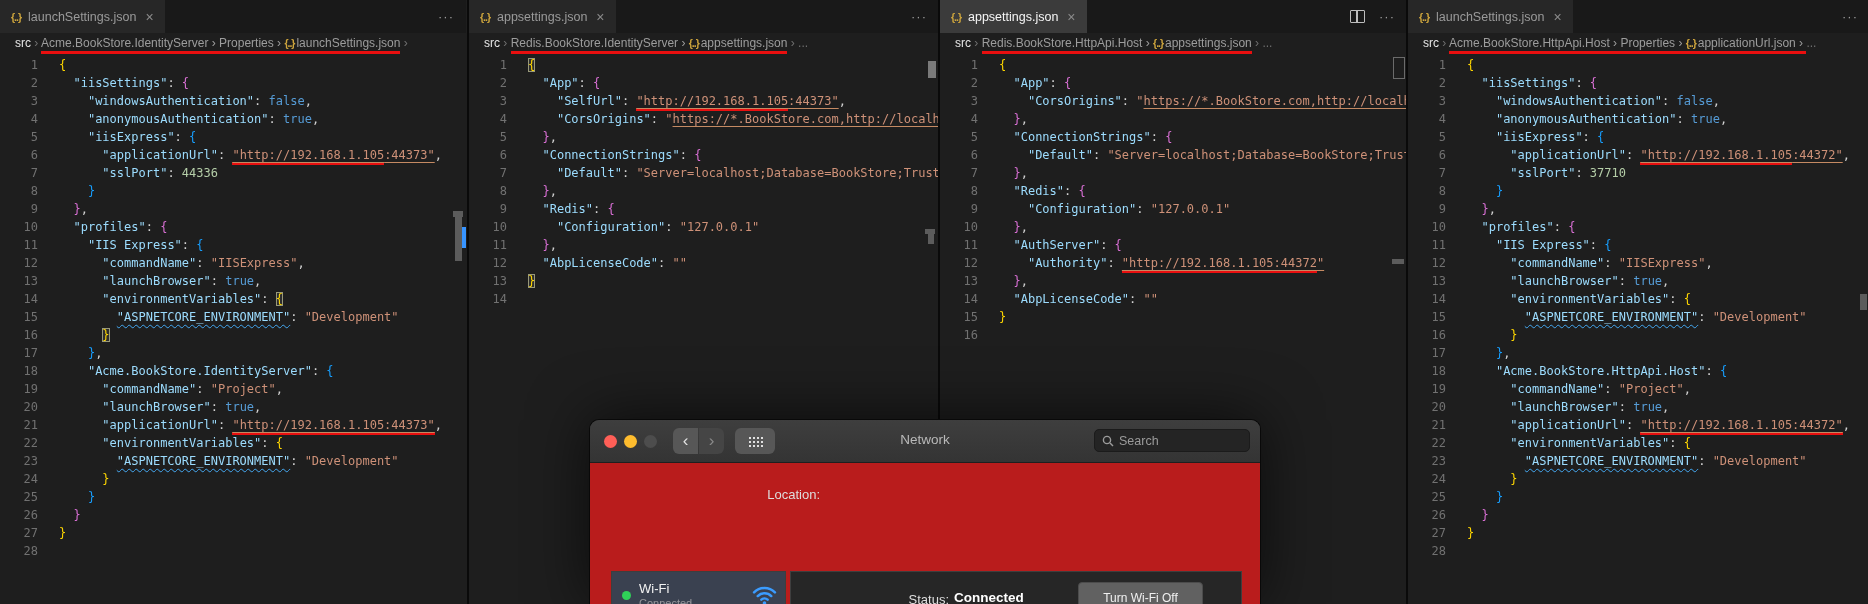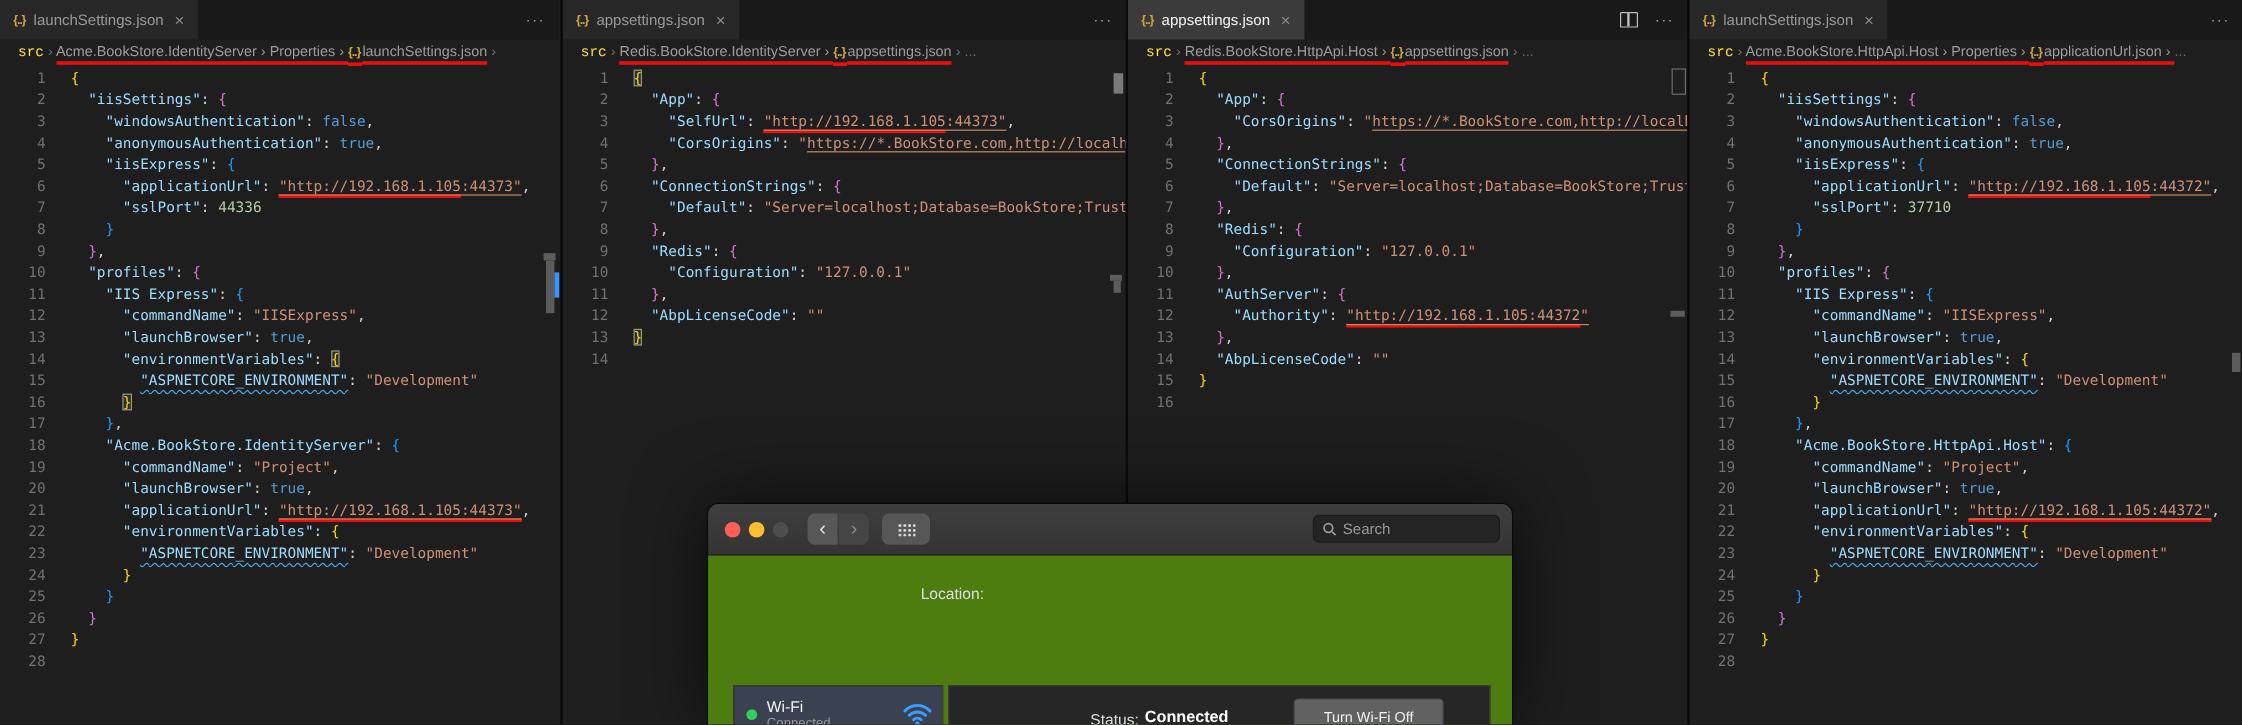--- a/index.html
+++ b/index.html
@@ -14,21 +14,21 @@
   .tabbar{height:33px;background:#191919;display:flex;align-items:stretch;justify-content:space-between;}
   .tab{display:flex;align-items:center;gap:7px;padding:0 11px;background:#272727;color:#9a9a9a;font-size:12.5px;}
   .pane.focused .tab{background:#3b3b3b;color:#f5f5f5;}
   .json-ic{color:#cfa63d;font-size:10.5px;font-weight:bold;letter-spacing:-1px;}
   .tab-close{color:#8b8b8b;font-size:14px;margin-left:2px;}
   .tab-actions{display:flex;align-items:center;gap:14px;padding-right:12px;color:#9d9d9d;}
   .ellipsis{font-size:13px;letter-spacing:1px;}
   .split-ic{width:13px;height:11px;border:1.5px solid #bdbdbd;display:inline-block;position:relative;border-radius:1px;}
   .split-ic::after{content:"";position:absolute;left:5px;top:0;bottom:0;width:1.5px;background:#bdbdbd;}
   .bcbar{height:23px;line-height:20px;padding-left:15px;font-size:12px;color:#9d9d9d;white-space:nowrap;overflow:hidden;}
-  .bc{color:#fde047;font-family:Liberation Mono, monospace;}
+  .bc{color:#e5e5e5;}
   .bc-sep{color:#6f6f6f;}
   .bc-red{color:#9d9d9d;border-bottom:3px solid #e90f0f;padding-bottom:1px;}
   .bc-ic{color:#cfa63d;font-size:10.5px;font-weight:bold;letter-spacing:-1px;border-bottom:3px solid #e90f0f;padding-bottom:2px;}
   .code{position:absolute;top:56px;left:0;right:0;font-family:"DejaVu Sans Mono",monospace;font-size:12px;}
   .cl{height:18px;line-height:18px;white-space:pre;}
   .ln{display:inline-block;width:38px;text-align:right;color:#717171;margin-right:21px;}
   .tk-p{color:#d4d4d4;} .tk-k{color:#9cdcfe;} .tk-s{color:#ce9178;} .tk-b{color:#569cd6;}
   .tk-n{color:#b5cea8;} .tk-g{color:#ffd700;} .tk-m{color:#da70d6;} .tk-u{color:#179fff;}
   .lnk{text-decoration:underline;text-decoration-color:#c58a63;text-underline-offset:3px;}
   .red-ul{border-bottom:3px solid #e90f0f;}
@@ -45,21 +45,21 @@
   .navbtn{width:25px;height:26px;display:flex;align-items:center;justify-content:center;
           font-size:17px;color:#e3e3e3;background:#575757;}
   .navbtn.back{border-radius:6px 0 0 6px;margin-right:1px;}
   .navbtn.fwd{border-radius:0 6px 6px 0;background:#454545;color:#8a8a8a;}
   .gridbtn{position:absolute;left:145px;top:8px;width:40px;height:26px;border-radius:6px;background:#575757;
            display:flex;align-items:center;justify-content:center;}
   .dots{width:15px;height:11px;background-image:radial-gradient(#e0e0e0 1px,transparent 1.3px);background-size:4px 4px;}
   .mw-title{position:absolute;left:0;right:0;top:12px;text-align:center;color:#b9b9b9;font-size:13.5px;}
   .searchbox{position:absolute;right:10px;top:9px;width:140px;height:21px;background:#242424;border:1px solid #1b1b1b;
              border-radius:5px;display:flex;align-items:center;gap:5px;padding:0 7px;color:#9b9b9b;font-size:12.5px;}
-  .mw-body{position:relative;height:142px;background:#4d7c0f;}
+  .mw-body{position:relative;height:142px;background:#b91c1c;}
   .loc-label{position:absolute;left:95px;top:24px;width:135px;text-align:right;color:#dedede;font-size:13px;}
   .popup{position:absolute;left:243px;top:21px;width:244px;height:23px;background:#6a6a6d;border-radius:4px;
          display:flex;align-items:center;color:#fff;font-size:12.5px;}
   .popup .val{padding-left:9px;flex:1;}
   .pop-arrows{width:20px;height:23px;background:#b4423e;border-radius:0 4px 4px 0;display:flex;flex-direction:column;
               align-items:center;justify-content:center;}
   .pop-arrows i{font-style:normal;font-size:6px;line-height:5px;color:#fff;}
   .svclist{position:absolute;left:21px;top:108px;width:173px;height:110px;background:#1f1f1f;border:1px solid #3e3e3e;}
   .svc{height:46px;display:flex;align-items:center;padding:0 8px 0 10px;gap:8px;}
   .svc.selected{background:#3a4150;}
@@ -244,20 +244,21 @@
       <span class="tl tl-r"></span>
       <span class="tl tl-y"></span>
       <span class="tl tl-g"></span>
       <div class="navseg">
         <span class="navbtn back">‹</span>
         <span class="navbtn fwd">›</span>
       </div>
       <span class="gridbtn">
           <span class="dots"></span>
         </span>
+      <div class="mw-title">Network</div>
       <div class="searchbox">
         <svg width="12" height="12" viewBox="0 0 12 12">
             <circle cx="5" cy="5" r="3.6" fill="none" stroke="#9b9b9b" stroke-width="1.4"></circle>
             <line x1="8" y1="8" x2="11" y2="11" stroke="#9b9b9b" stroke-width="1.4"></line>
           </svg>
         <span>Search</span>
       </div>
     </div>
     <div class="mw-body">
       <span class="loc-label">Location:</span>

